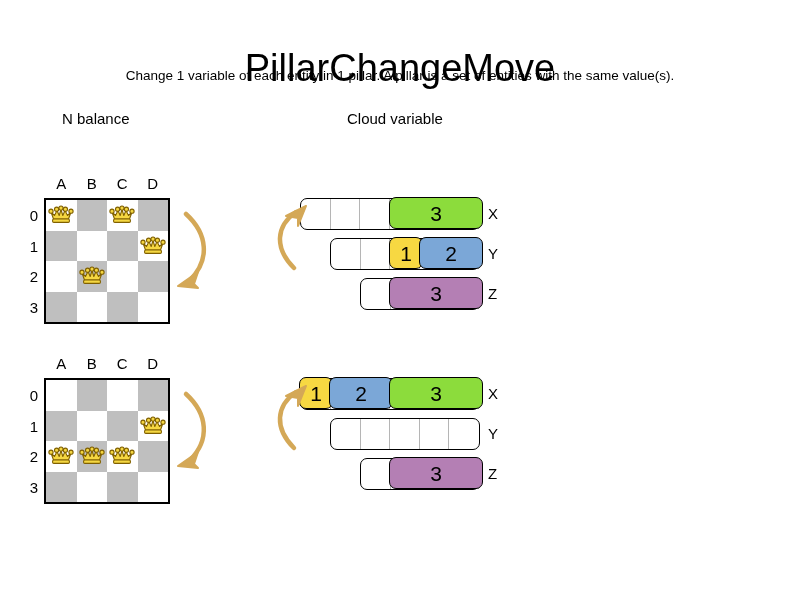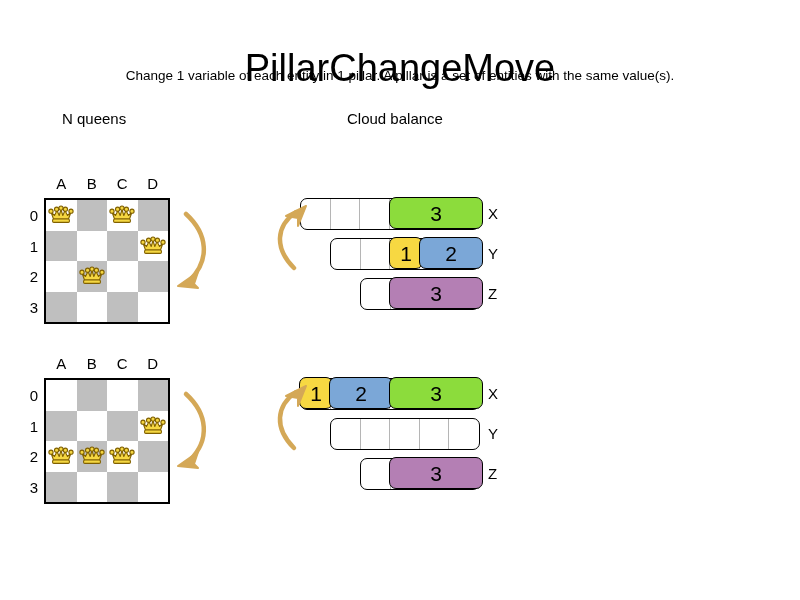--- a/index.html
+++ b/index.html
@@ -147,22 +147,22 @@
   #arrow-board-bottom { left: 168px; top: 378px; }
   #arrow-cloud-top    { left: 268px; top: 196px; }
   #arrow-cloud-bottom { left: 268px; top: 376px; }
 </style>
 </head>
 <body>
 
 <h1 id="page-title">PillarChangeMove</h1>
 <div id="page-subtitle">Change 1 variable of each entity in 1 pillar. A pillar is a set of entities with the same value(s).</div>
 
-<div class="section-caption" id="caption-nqueens">N queens</div>
-<div class="section-caption" id="caption-cloud">Cloud balance</div>
+<div class="section-caption" id="caption-nqueens">N balance</div>
+<div class="section-caption" id="caption-cloud">Cloud variable</div>
 
 <div class="board-wrap" id="board-top">
     <div class="board">
       <div class="cell light" style="left: 0px; top: 0px;"></div>
       <div class="cell dark" style="left: 30.5px; top: 0px;"></div>
       <div class="cell light" style="left: 61px; top: 0px;"></div>
       <div class="cell dark" style="left: 91.5px; top: 0px;"></div>
       <div class="cell dark" style="left: 0px; top: 30.5px;"></div>
       <div class="cell light" style="left: 30.5px; top: 30.5px;"></div>
       <div class="cell dark" style="left: 61px; top: 30.5px;"></div>

